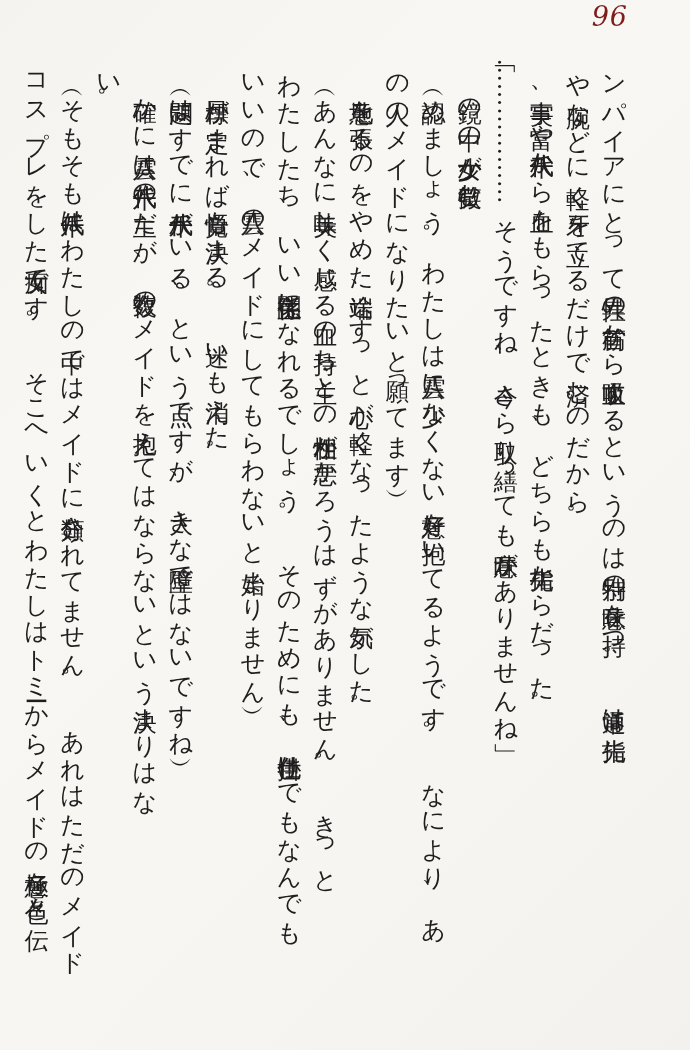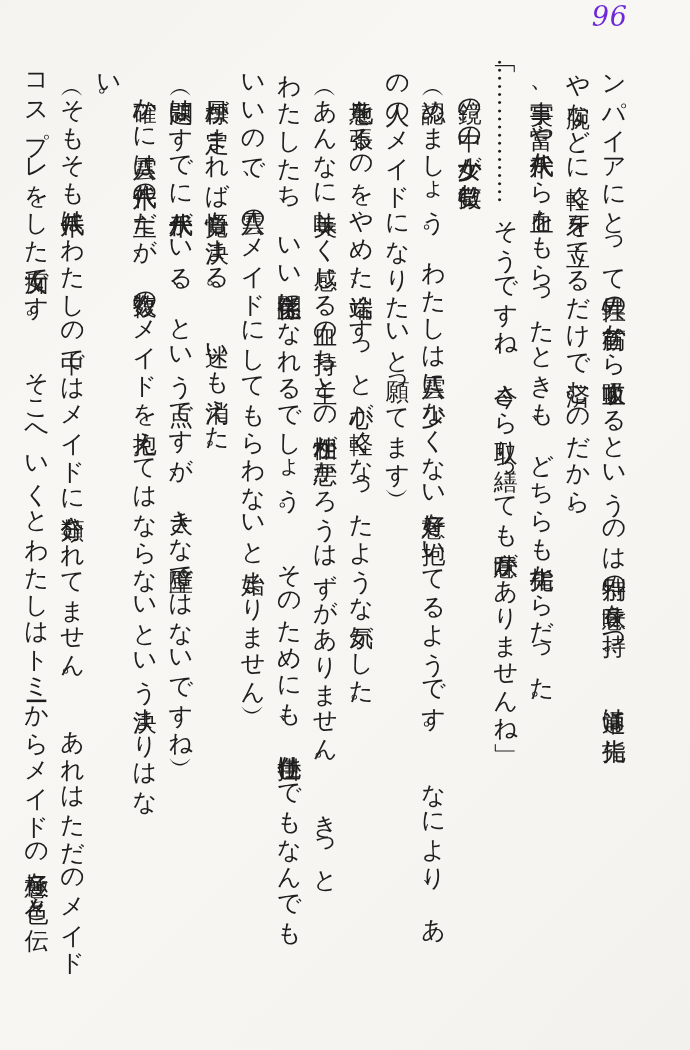--- a/index.html
+++ b/index.html
@@ -13,21 +13,21 @@
     overflow: hidden;
     background: linear-gradient(135deg, #f4f3f0 0%, #f8f7f4 30%, #f6f5f2 70%, #f2f1ee 100%);
     font-family: "DejaVu Serif", "Liberation Serif", serif;
   }
   .page-number {
     position: absolute;
     top: 1px;
     right: 62px;
     font-size: 27px;
     font-style: italic;
-    color: #6d28d9;
+    color: #7f1d1d;
     letter-spacing: 1px;
   }
   .text-block {
     position: absolute;
     top: 58px;
     right: 58px;
     width: 614px;
     height: 968px;
     writing-mode: vertical-rl;
     text-orientation: mixed;

